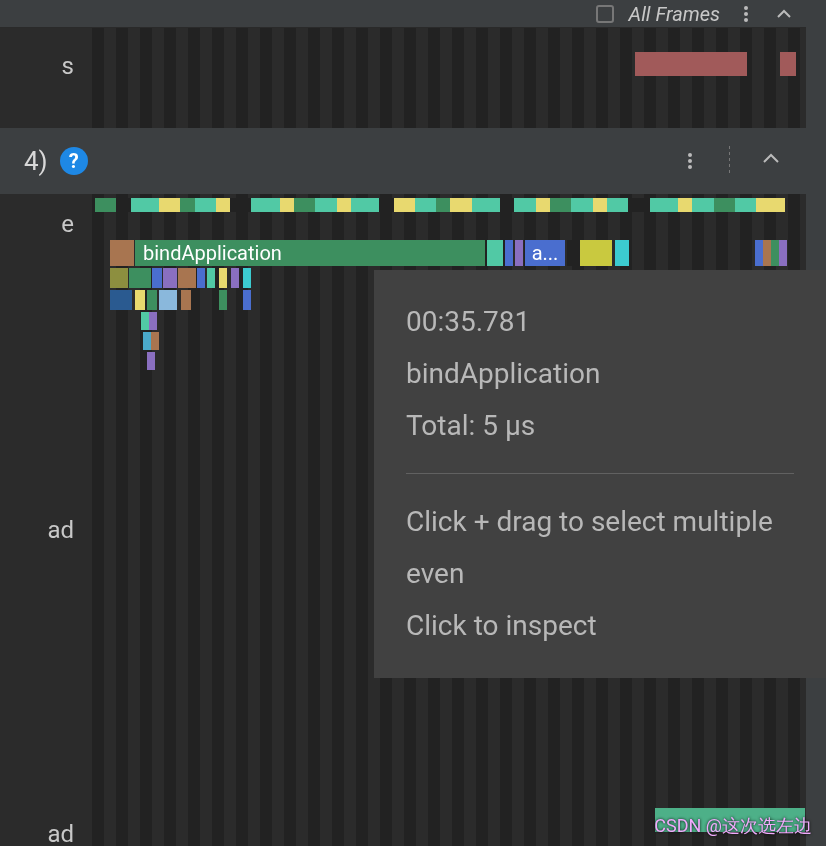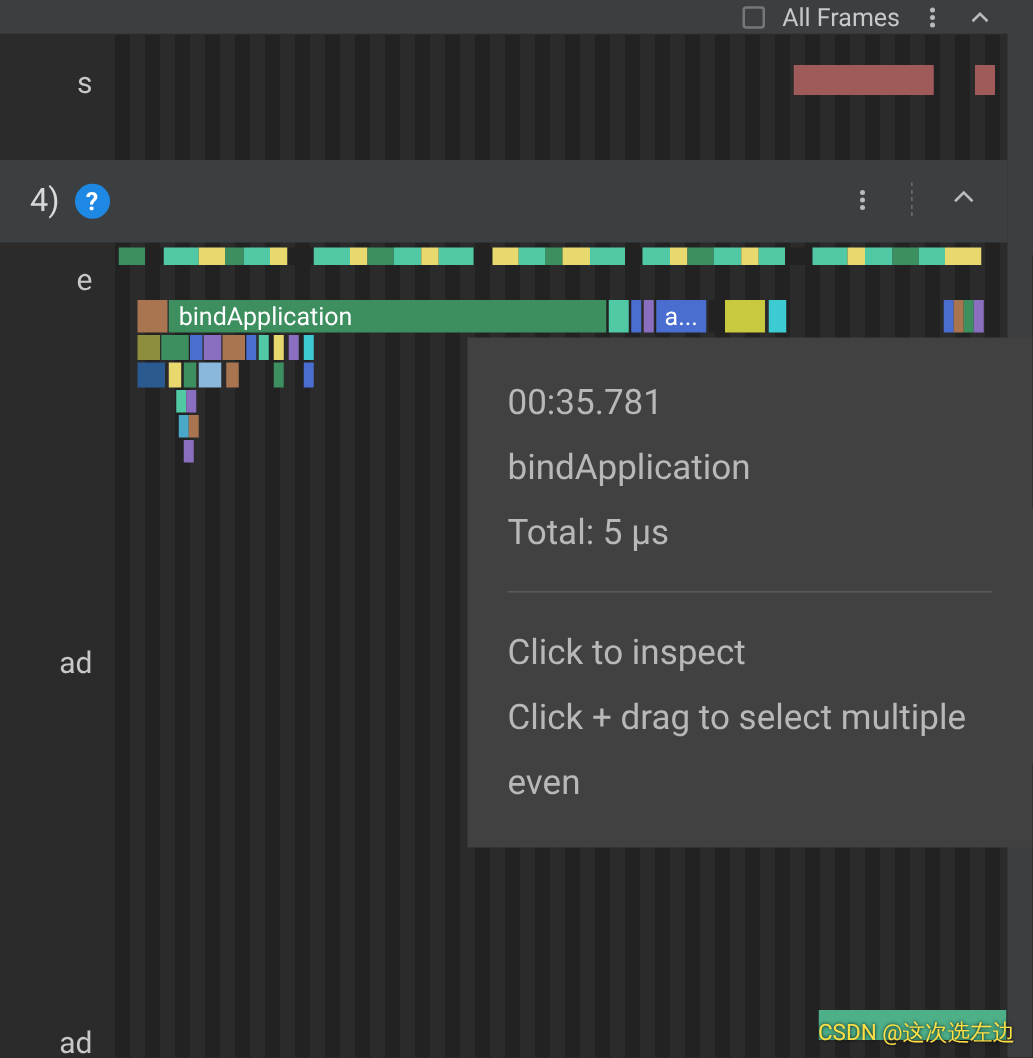--- a/index.html
+++ b/index.html
@@ -24,20 +24,21 @@
     height: 28px;
     background: #3c3f41;
     border-bottom: 1px solid #2a2a2a;
     display: flex;
     align-items: center;
     justify-content: flex-end;
     padding-right: 30px;
     font-size: 20px;
     color: #c8c8c8;
     gap: 14px;
+    font-style: italic;
   }
   .topstrip .checkbox {
     width: 18px; height: 18px;
     border: 2px solid #777;
     border-radius: 3px;
     display: inline-block;
   }
   .topstrip .dots, .topstrip .chev {
     width: 24px; height: 24px;
     display: flex; align-items: center; justify-content: center;
@@ -171,21 +172,21 @@
     position: absolute;
     left: 655px; top: 808px;
     width: 150px; height: 24px;
     background: #4db088;
     z-index: 3;
   }
   .watermark {
     position: absolute;
     right: 14px; bottom: 8px;
     font-size: 18px;
-    color: #fde047;
+    color: #f0abfc;
     z-index: 15;
     text-shadow: 0 0 3px #000;
   }
   .scroll-edge {
     position: absolute;
     top: 0; right: 0; bottom: 0;
     width: 20px;
     background: #3c3f41;
     z-index: 6;
   }
@@ -346,19 +347,19 @@
 </div>
 
 <div class="tooltip">
   <div>00:35.781</div>
   <div>bindApplication</div>
   <div>
     <span>Total:</span>
     <span>5 µs</span>
   </div>
   <hr>
+  <div>Click + drag to select multiple even</div>
   <div>Click to inspect</div>
-  <div>Click + drag to select multiple even</div>
 </div>
 
 <div class="bottom-green"></div>
 
 <div class="watermark">CSDN @这次选左边</div>
 
 </body></html>

